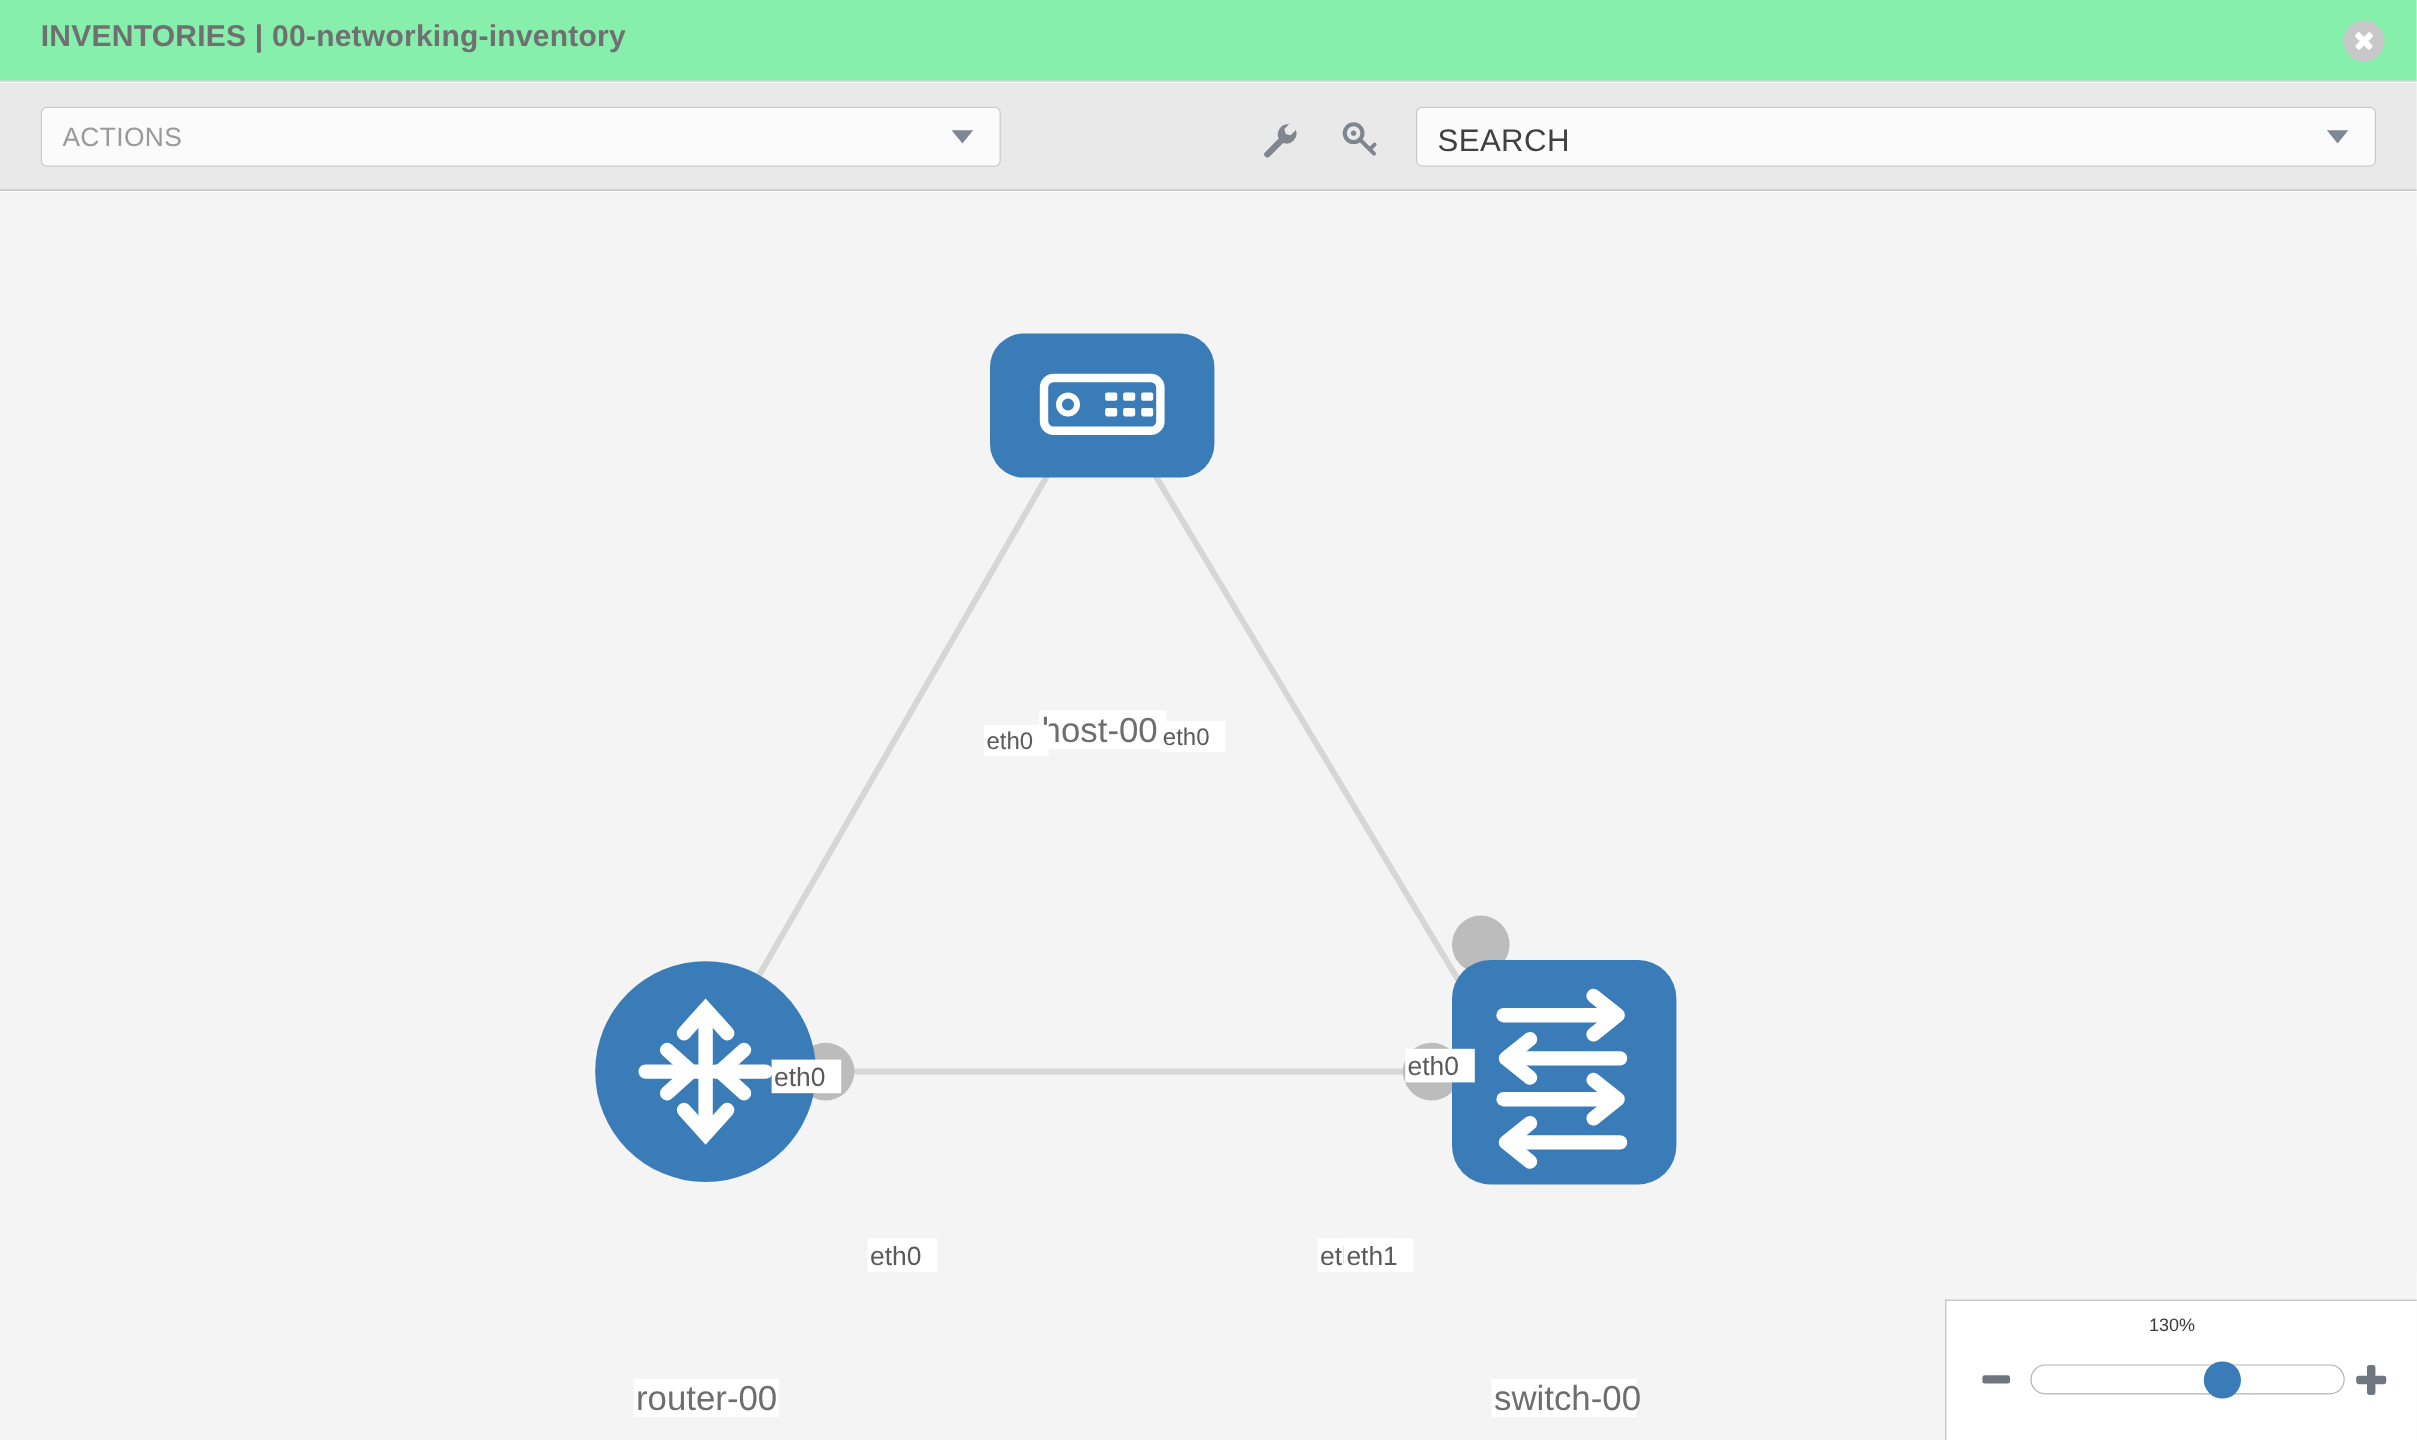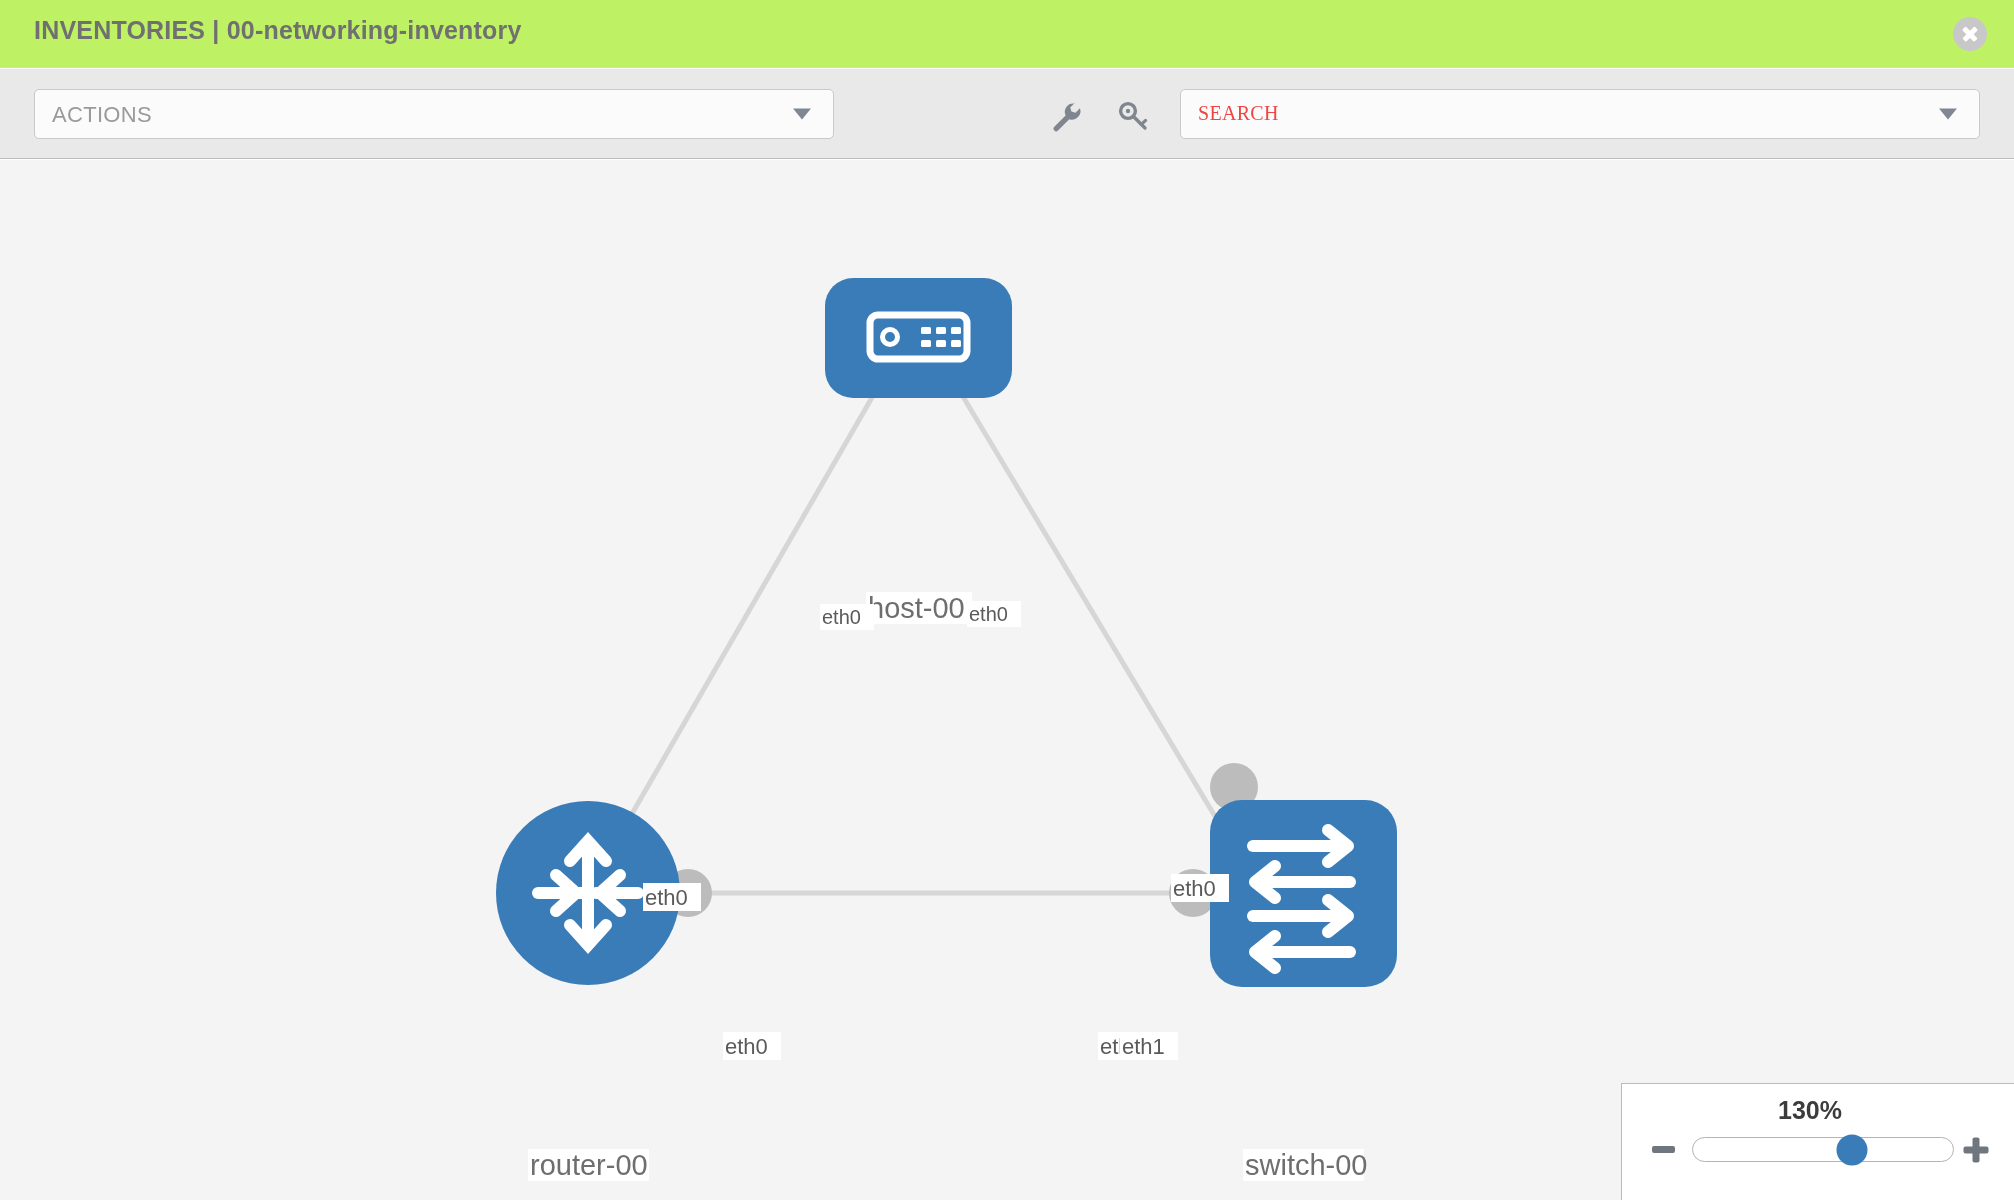--- a/index.html
+++ b/index.html
@@ -11,21 +11,21 @@
     background: #ffffff;
     font-family: "Liberation Sans", sans-serif;
   }
 
   #app { position: relative; width: 2014px; height: 1200px; }
 
   
   .header {
     position: absolute; left: 0; top: 0;
     width: 2014px; height: 68px;
-    background: #bef264;
+    background: #86efac;
     border-bottom: 1px solid #d7d7d7;
     padding-left: 19px;
   }
   .page-title {
     position: absolute; left: 34px; top: 16px;
     font-size: 25px; font-weight: bold;
     color: #707070;
     letter-spacing: .2px;
     white-space: nowrap;
   }
@@ -84,23 +84,22 @@
 
   .search-select {
     position: absolute; left: 1180px; top: 20px;
     width: 800px; height: 50px;
     background: #fbfbfb;
     border: 1px solid #c9c9c9;
     border-radius: 5px;
   }
   .search-select .sel-label {
     position: absolute; left: 17px; top: 12px;
-    font-size: 20px; color: #ef4444;
+    font-size: 26px; color: #404040;
     letter-spacing: .3px;
-    font-family: Liberation Serif, serif;
   }
 
   
   .canvas {
     position: absolute; left: 0; top: 160px;
     width: 2014px; height: 1040px;
     background: #f4f4f4;
     overflow: hidden;
   }
   .topology-svg { position: absolute; left: 0; top: 0; }
@@ -129,21 +128,21 @@
   .zoom-panel {
     position: absolute; left: 1621px; top: 1083px;
     width: 393px; height: 117px;
     background: #ffffff;
     border: 1px solid #bcbcbc;
     border-right: none; border-bottom: none;
   }
   .zoom-value {
     position: absolute; left: 0; right: 16px; top: 12px;
     text-align: center;
-    font-size: 25px; color: #3c3c3c; font-weight: bold;
+    font-size: 15px; color: #3c3c3c;
   }
   .zoom-minus {
     position: absolute; left: 30px; top: 62px;
     width: 23px; height: 7px; border-radius: 2px;
     background: #6f7680;
     cursor: pointer;
   }
   .zoom-plus {
     position: absolute; right: 26px; top: 53px;
     width: 25px; height: 25px;

